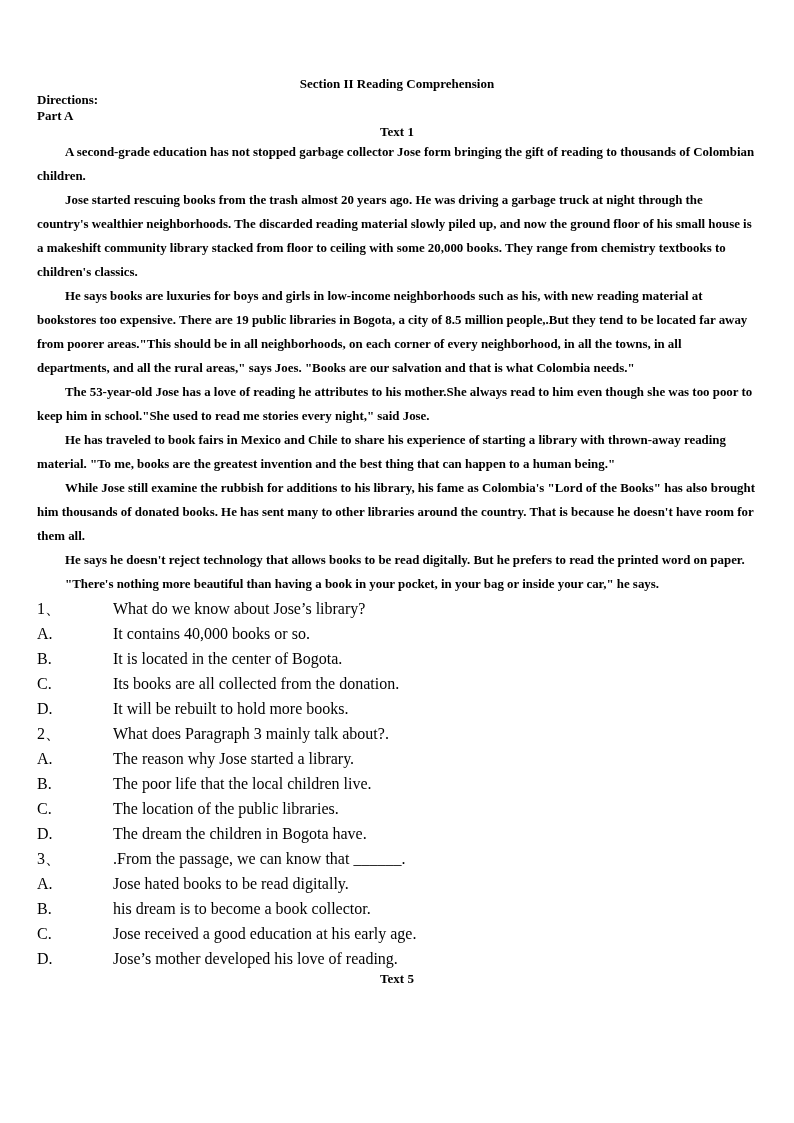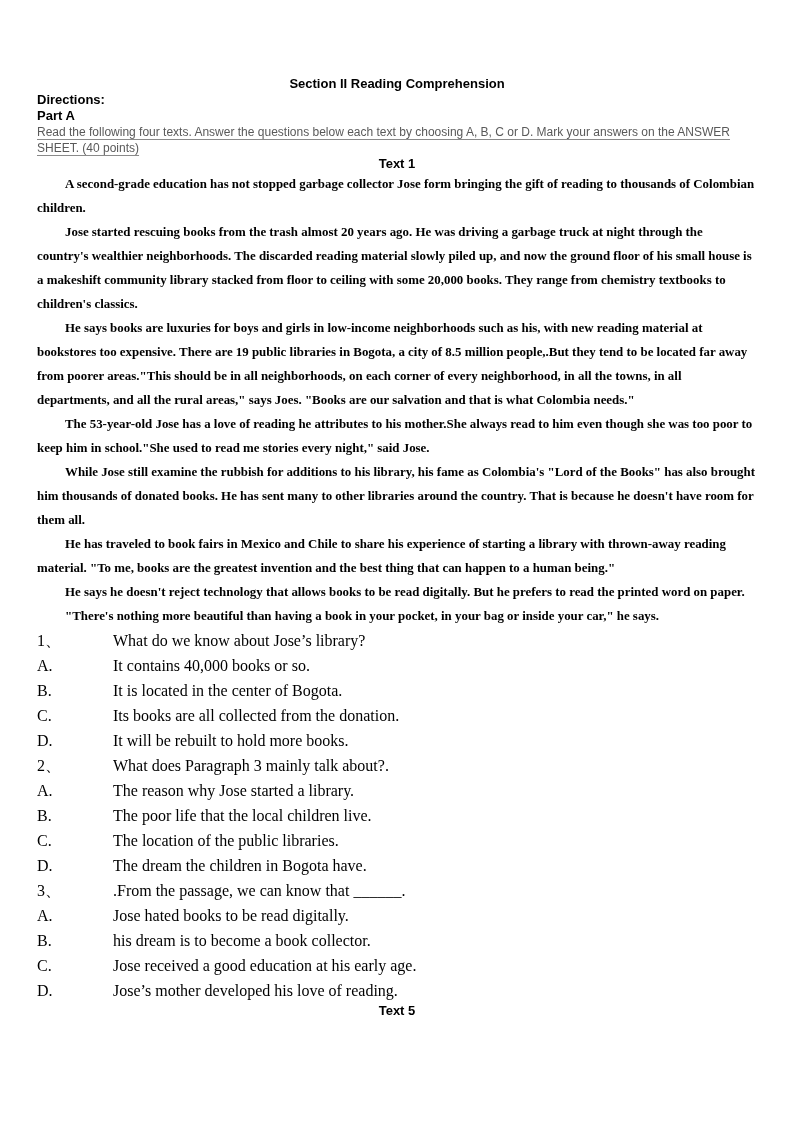--- a/index.html
+++ b/index.html
@@ -12,21 +12,21 @@
     color: #000000;
   }
   .page {
     box-sizing: border-box;
     width: 794px;
     height: 1123px;
     padding: 76px 37px 0 37px;
   }
   
   .mono {
-    font-family: Liberation Sans, sans-serif;
+    font-family: Liberation Serif, serif;
   }
   .section-title {
     text-align: center;
     font-weight: bold;
     font-size: 13px;
     line-height: 16px;
   }
   .part-label, .directions-label {
     font-weight: bold;
     font-size: 13px;
@@ -73,30 +73,29 @@
   .q-text, .opt-text { flex: 1; margin-left: 47px; }
 </style>
 </head>
 <body>
 
 <div class="page">
 
   <div class="mono section-title">Section II Reading Comprehension</div>
   <div class="mono directions-label">Directions:</div>
   <div class="mono part-label">Part A</div>
-  <div class="mono directions-text">Read the following four texts. Answer the questions below each text by choosing A, B, C or D. Mark your answers on the ANSWER SHEET. (40 points)</div>
   <div class="mono text-heading">Text 1</div>
 
   <div class="passage">
     <p>A second-grade education has not stopped garbage collector Jose form bringing the gift of reading to thousands of Colombian children.</p>
     <p>Jose started rescuing books from the trash almost 20 years ago. He was driving a garbage truck at night through the country's wealthier neighborhoods. The discarded reading material slowly piled up, and now the ground floor of his small house is a makeshift community library stacked from floor to ceiling with some 20,000 books. They range from chemistry textbooks to children's classics.</p>
     <p>He says books are luxuries for boys and girls in low-income neighborhoods such as his, with new reading material at bookstores too expensive. There are 19 public libraries in Bogota, a city of 8.5 million people,.But they tend to be located far away from poorer areas."This should be in all neighborhoods, on each corner of every neighborhood, in all the towns, in all departments, and all the rural areas," says Joes. "Books are our salvation and that is what Colombia needs."</p>
     <p>The 53-year-old Jose has a love of reading he attributes to his mother.She always read to him even though she was too poor to keep him in school."She used to read me stories every night," said Jose.</p>
+    <p>He has traveled to book fairs in Mexico and Chile to share his experience of starting a library with thrown-away reading material. "To me, books are the greatest invention and the best thing that can happen to a human being."</p>
     <p>While Jose still examine the rubbish for additions to his library, his fame as Colombia's "Lord of the Books" has also brought him thousands of donated books. He has sent many to other libraries around the country. That is because he doesn't have room for them all.</p>
-    <p>He has traveled to book fairs in Mexico and Chile to share his experience of starting a library with thrown-away reading material. "To me, books are the greatest invention and the best thing that can happen to a human being."</p>
     <p>He says he doesn't reject technology that allows books to be read digitally. But he prefers to read the printed word on paper.</p>
     <p>"There's nothing more beautiful than having a book in your pocket, in your bag or inside your car," he says.</p>
   </div>
 
   <div class="questions">
 
     <div class="q-line">
       <span class="q-num">1、</span>
       <span class="q-text">What do we know about Jose’s library?</span>
     </div>

